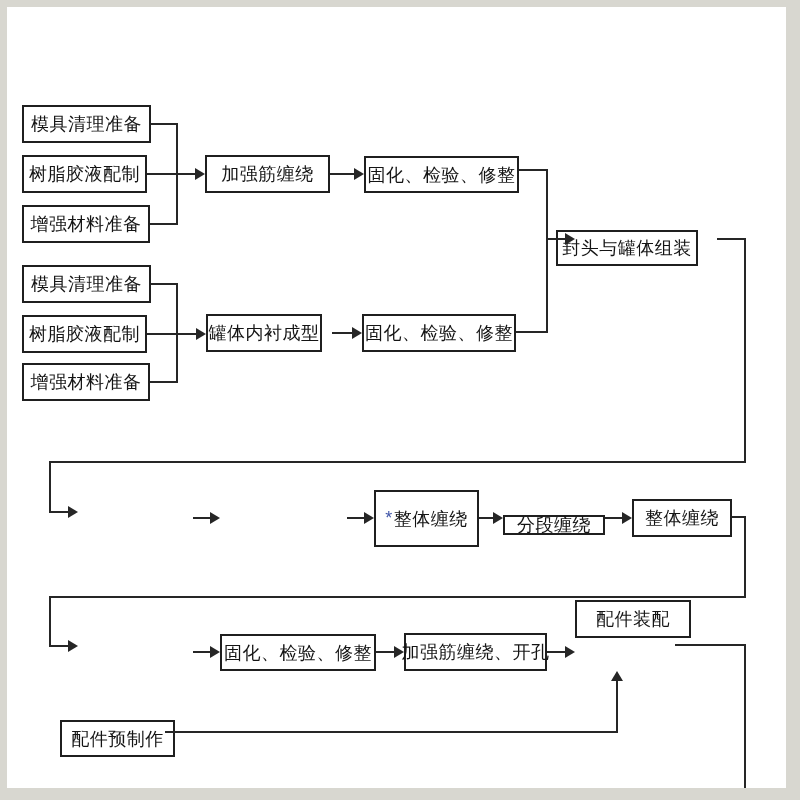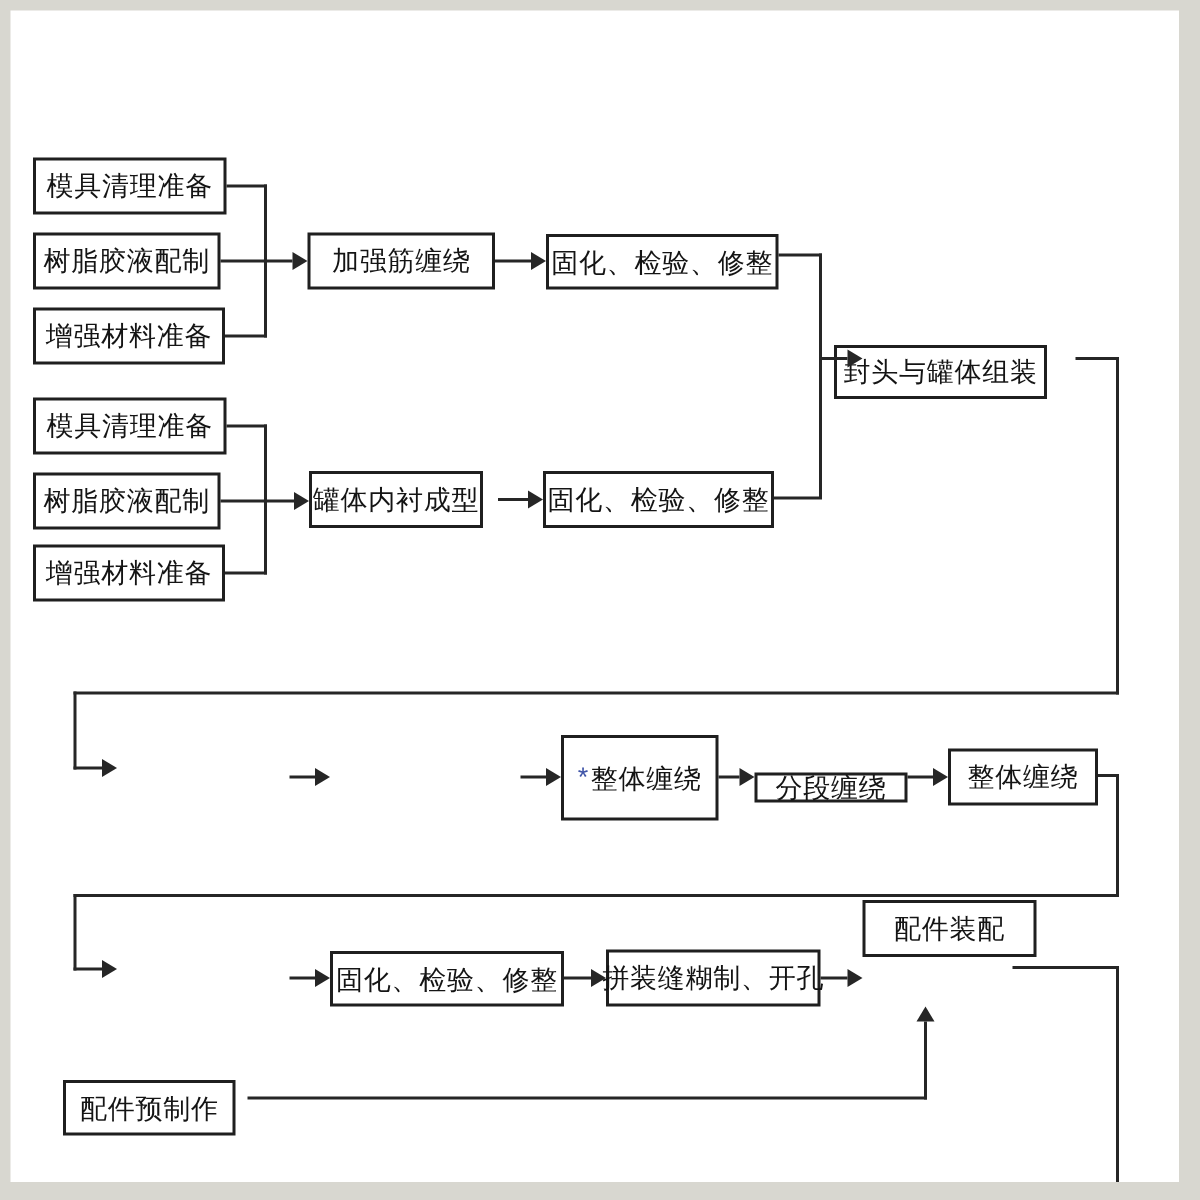--- a/index.html
+++ b/index.html
@@ -105,27 +105,27 @@
       <span>分段缠绕</span>
     </div>
   <div class="node" style="left:632px;top:499px;width:100px;height:38px">
       <span>整体缠绕</span>
     </div>
 
   <div class="node" style="left:220px;top:634px;width:156px;height:37px">
       <span>固化、检验、修整</span>
     </div>
   <div class="node" style="left:404px;top:633px;width:143px;height:38px">
-      <span>拼装缝糊制、开孔</span>
+      <span>加强筋缠绕、开孔</span>
     </div>
   <div class="node" style="left:575px;top:600px;width:116px;height:38px">
       <span>配件装配</span>
     </div>
 
-  <div class="node" style="left:42px;top:720px;width:115px;height:37px">
+  <div class="node" style="left:60px;top:720px;width:115px;height:37px">
       <span>配件预制作</span>
     </div>
 
   <div class="hline" style="left:151px;top:123px;width:27px;height:2px"></div>
   <div class="vline" style="left:176px;top:123px;width:2px;height:102px"></div>
   <div class="hline" style="left:150px;top:223px;width:28px;height:2px"></div>
   <div class="hline" style="left:147px;top:173px;width:48px;height:2px"></div>
   <div class="arr-r" style="left:195px;top:168px"></div>
   <div class="hline" style="left:330px;top:173px;width:24px;height:2px"></div>
   <div class="arr-r" style="left:354px;top:168px"></div>

